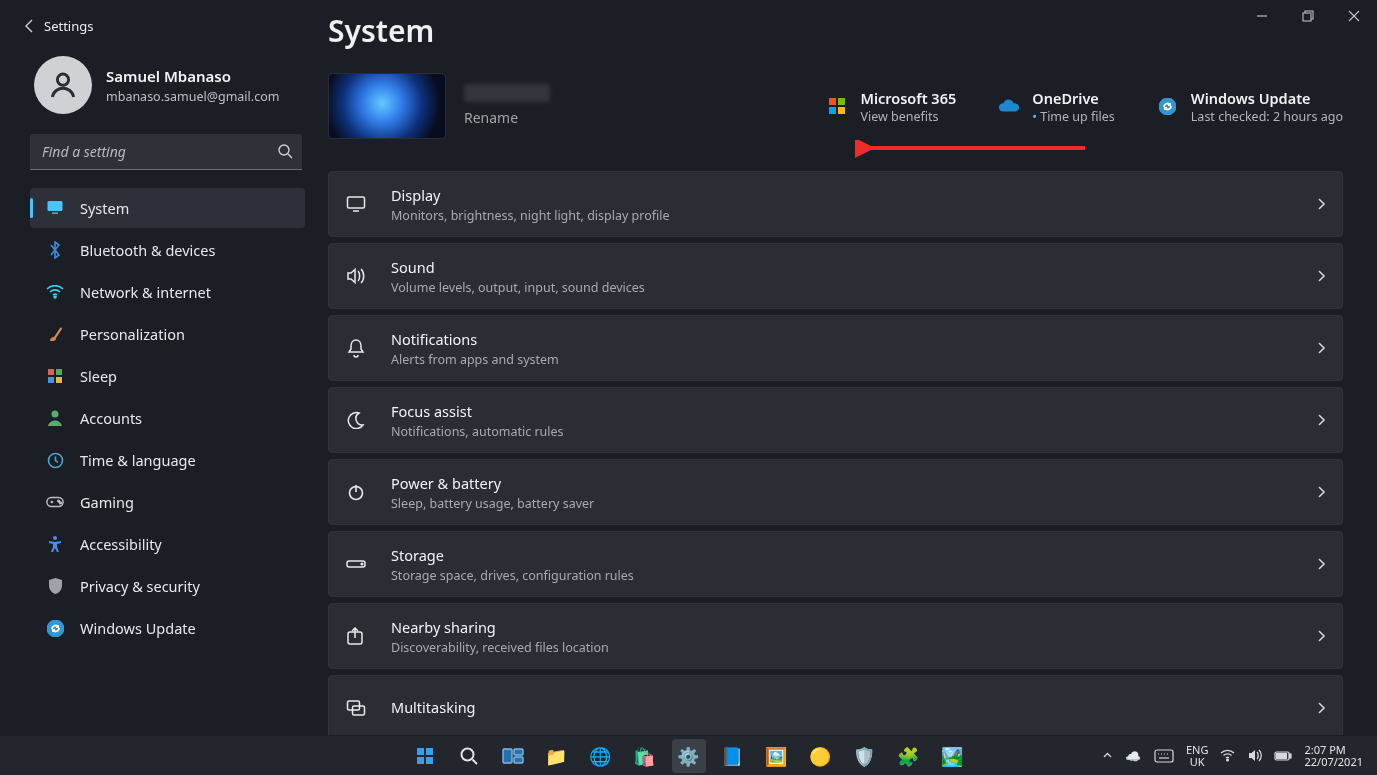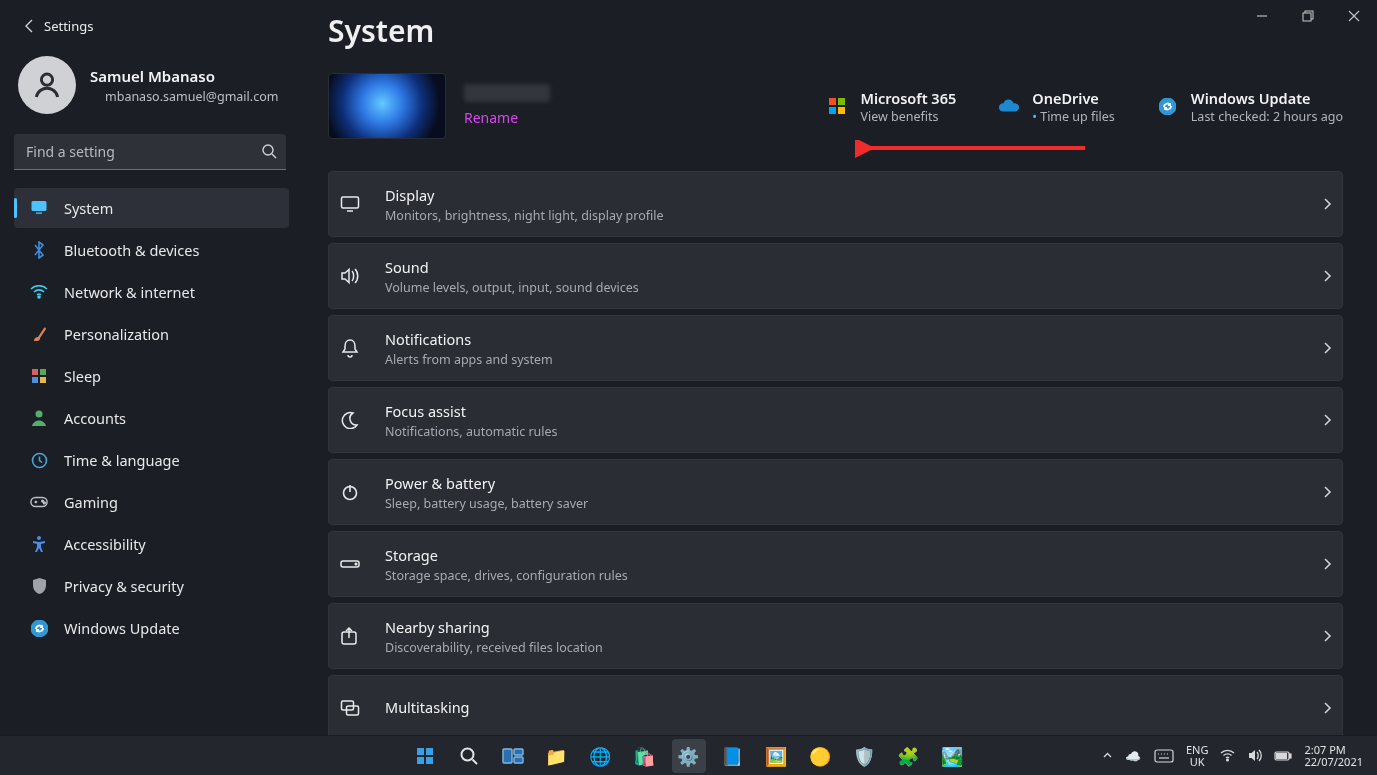--- a/index.html
+++ b/index.html
@@ -9,32 +9,33 @@
   .window { position: relative; width:1377px; height:735px; background:#1b1e25; }
   .titlebar { position:absolute; top:0; right:0; height:35px; display:flex; }
   .titlebar button { width:46px; height:32px; background:transparent; border:none; color:#bdbdbd; font-size:13px; display:flex; align-items:center; justify-content:center; }
   .titlebar button svg { stroke:#bdbdbd; }
 
   .back-row { position:absolute; top:14px; left:18px; display:flex; align-items:center; gap:2px; color:#e8e8e8; }
   .back-row .back { width:24px; height:24px; display:flex; align-items:center; justify-content:center; color:#ccc; }
   .back-row .title { font-size:13px; color:#eaeaea; }
 
   
-  .sidebar { position:absolute; left:14px; top:50px; width:275px; }
+  .sidebar { position:absolute; left:30px; top:50px; width:275px; }
   .user-tile { display:flex; align-items:center; gap:14px; padding:6px 0 14px 4px; }
   .avatar { width:58px; height:58px; border-radius:50%; background:#cfd1d4; display:flex; align-items:center; justify-content:center; }
   .avatar svg { width:32px; height:32px; stroke:#2a2d33; fill:none; stroke-width:2.2; }
   .user-tile .uname { font-weight:600; font-size:15px; color:#f3f3f3; }
-  .user-tile .uemail { font-size:12.5px; color:#bfbfc5; margin-top:2px;margin-left:15px; }
+  .user-tile .uemail { font-size:12.5px; color:#bfbfc5; margin-top:2px; }
 
   .search { position:relative; margin:6px 0 18px 0; }
   .search input {
     width:272px; height:36px; border:none; border-radius:4px 4px 0 0;
     background:#2e3138; color:#e6e6e6; padding:0 38px 0 12px; font-size:14px;
     border-bottom:1px solid #6b6e75;
+    font-style:italic;
   }
   .search input::placeholder { color:#b6b9bf; }
   .search .sicon { position:absolute; right:12px; top:9px; color:#cfd1d4; }
 
   .nav { display:flex; flex-direction:column; gap:2px; }
   .nav-item {
     display:flex; align-items:center; gap:16px; height:40px;
     padding:0 16px; border-radius:4px; font-size:14.5px; color:#e8e8ea;
     cursor:pointer;
   }
@@ -43,37 +44,37 @@
   .nav-item.active::before { content:""; position:absolute; left:0; top:10px; bottom:10px; width:3px; border-radius:2px; background:#4cc2ff; }
 
   
   .main { position:absolute; left:328px; top:10px; right:34px; bottom:0; overflow:hidden; }
   .page-title { font-size:30px; font-weight:600; margin-bottom:22px; }
 
   .device-row { display:flex; align-items:center; gap:18px; }
   .wallthumb { width:118px; height:66px; border-radius:4px; border:1px solid #2a2d33;
     background: radial-gradient(circle at 46% 46%, #63c9ff 0%, #2f7ae6 28%, #0d2f7a 56%, #070d1f 80%); }
   .device-name { height:18px; width:86px; border-radius:3px; background:#33363d; filter:blur(2px); }
-  .rename-link { color:#d946ef; font-size:14px; margin-top:6px; display:inline-block; }
+  .rename-link { color:#a3a3a3; font-size:14px; margin-top:6px; display:inline-block; }
 
   .status-group { margin-left:auto; display:flex; gap:42px; align-items:flex-start; }
   .status { display:flex; gap:12px; align-items:center; }
   .status .sicn { width:22px; height:22px; display:flex; align-items:center; justify-content:center; }
   .status .stitle { font-size:14.5px; font-weight:600; color:#f2f2f4; }
   .status .ssub   { font-size:12.5px; color:#b1b4ba; margin-top:0; }
   .status .ssub .dot::before { content:"• "; color:#4cc2ff; }
 
   
   .annot-arrow { position:absolute; left:527px; top:130px; }
 
   .cards { margin-top:32px; display:flex; flex-direction:column; gap:6px; }
   .card {
     display:flex; align-items:center; gap:24px;
     background:#2a2d33; border:1px solid #313439; border-radius:4px;
-    height:66px; padding:0 10px;
+    height:66px; padding:0 16px;
   }
   .card .cico { width:22px; height:22px; display:flex; align-items:center; justify-content:center; color:#e9e9ec; }
   .card .ctitle { font-size:14.5px; color:#f3f3f5; }
   .card .csub   { font-size:12.5px; color:#a7aab0; margin-top:2px; }
   .card .chev { margin-left:auto; color:#cfd1d4; }
 
   
   .taskbar { position:absolute; left:0; right:0; bottom:0; height:40px; background:#23262d; border-top:1px solid #1a1c20;
     display:flex; align-items:center; }
   .tb-center { position:absolute; left:50%; transform:translateX(-50%); display:flex; gap:10px; }

